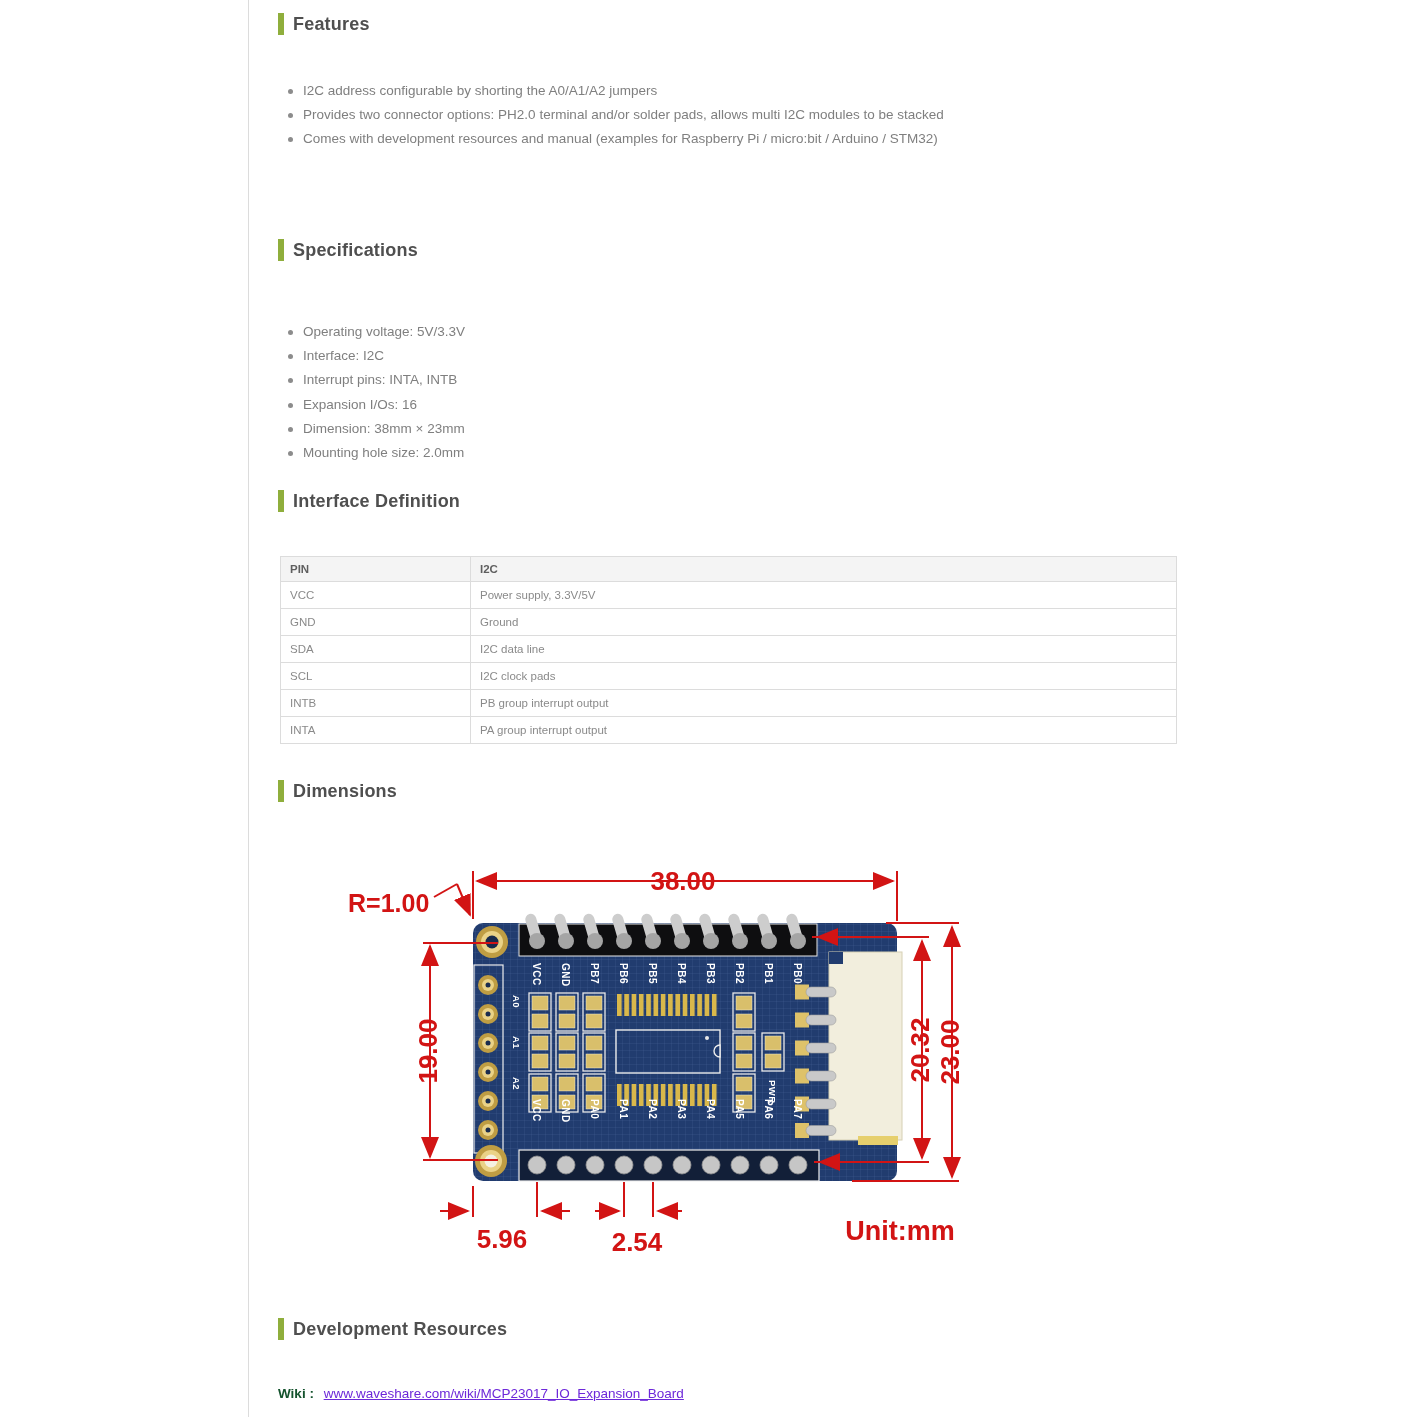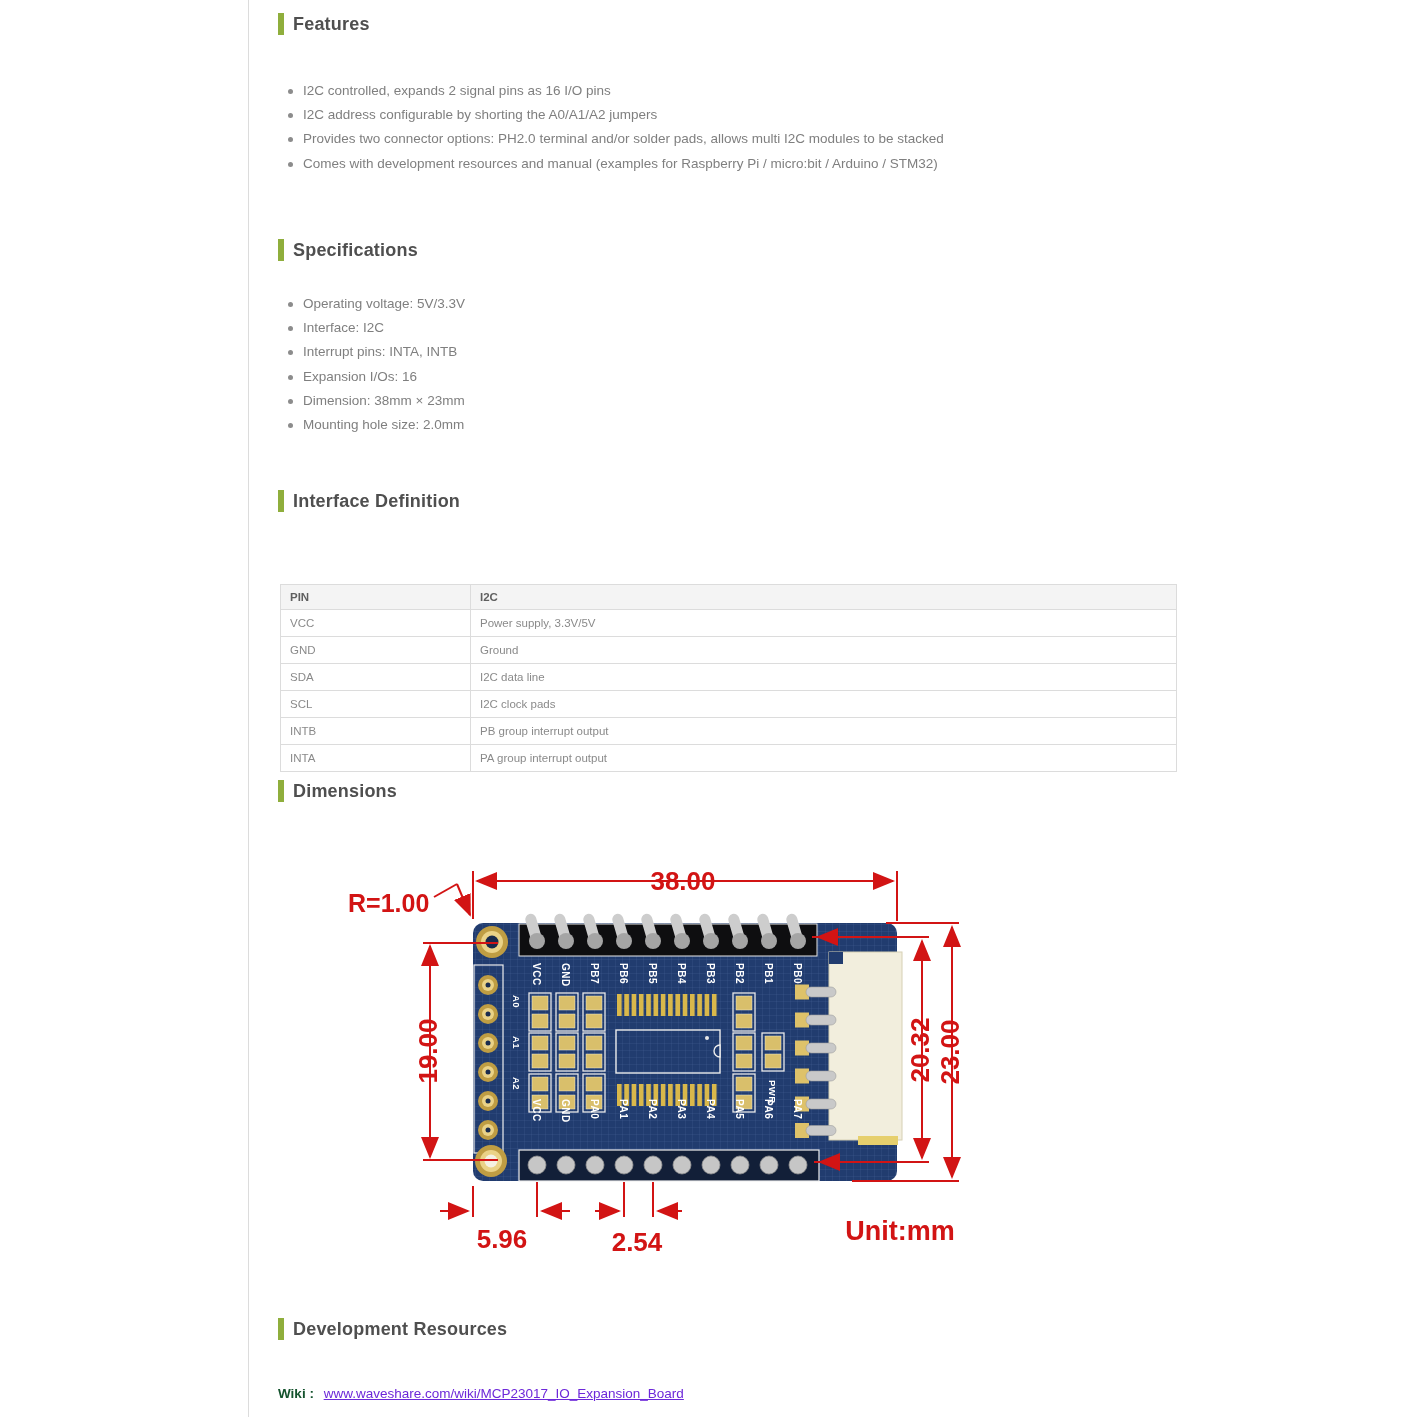--- a/index.html
+++ b/index.html
@@ -11,21 +11,21 @@
   .sec-head{position:absolute;left:278px;display:flex;align-items:center;}
   .sec-bar{width:6px;height:22px;background:#8fae3c;margin-right:9px;}
   .sec-title{font-size:18px;font-weight:bold;color:#4f4f4f;letter-spacing:.2px;}
 
   .bullets{position:absolute;left:287px;margin:0;padding:0;list-style:none;}
   .bullets li{position:relative;padding-left:16px;font-size:13.5px;color:#7f7f7f;
               line-height:24.2px;white-space:nowrap;}
   .bullets li::before{content:"";position:absolute;left:1px;top:10px;width:5px;height:5px;
               border-radius:50%;background:#8c8c8c;}
 
-  table.iface{position:absolute;left:280px;top:584px;width:897px;border-collapse:collapse;
+  table.iface{position:absolute;left:280px;top:556px;width:897px;border-collapse:collapse;
               table-layout:fixed;padding-left:36px;}
   table.iface th,table.iface td{border:1px solid #dcdcdc;font-weight:normal;text-align:left;
               padding:0 0 0 9px;font-size:11.5px;color:#8a8a8a;height:26px;white-space:nowrap;
               overflow:hidden;}
   table.iface th{background:#f4f4f4;color:#5f5f5f;font-weight:600;height:24px;}
   .col-pin{width:180px;}
 
   .diagram{position:absolute;left:330px;top:858px;}
   svg text{font-family:"Liberation Sans",sans-serif;}
   .dim{fill:#d21414;font-weight:bold;}
@@ -41,31 +41,30 @@
 
 <div class="page">
   <div class="v-divider"></div>
   <div class="bottom-line"></div>
 
   <div class="sec-head" style="top:13px;">
     <div class="sec-bar"></div>
     <div class="sec-title">Features</div>
   </div>
   <ul class="bullets" style="top:79px;">
-    <li>I2C controlled, expands 2 signal pins as 16 I/O pins</li>
     <li>I2C address configurable by shorting the A0/A1/A2 jumpers</li>
     <li>Provides two connector options: PH2.0 terminal and/or solder pads, allows multi I2C modules to be stacked</li>
     <li>Comes with development resources and manual (examples for Raspberry Pi / micro:bit / Arduino / STM32)</li>
   </ul>
 
   <div class="sec-head" style="top:239px;text-align:right;">
     <div class="sec-bar"></div>
     <div class="sec-title">Specifications</div>
   </div>
-  <ul class="bullets" style="top:292px;">
+  <ul class="bullets" style="top:320px;">
     <li>Operating voltage: 5V/3.3V</li>
     <li>Interface: I2C</li>
     <li>Interrupt pins: INTA, INTB</li>
     <li>Expansion I/Os: 16</li>
     <li>Dimension: 38mm × 23mm</li>
     <li>Mounting hole size: 2.0mm</li>
   </ul>
 
   <div class="sec-head" style="top:490px;">
     <div class="sec-bar"></div>

